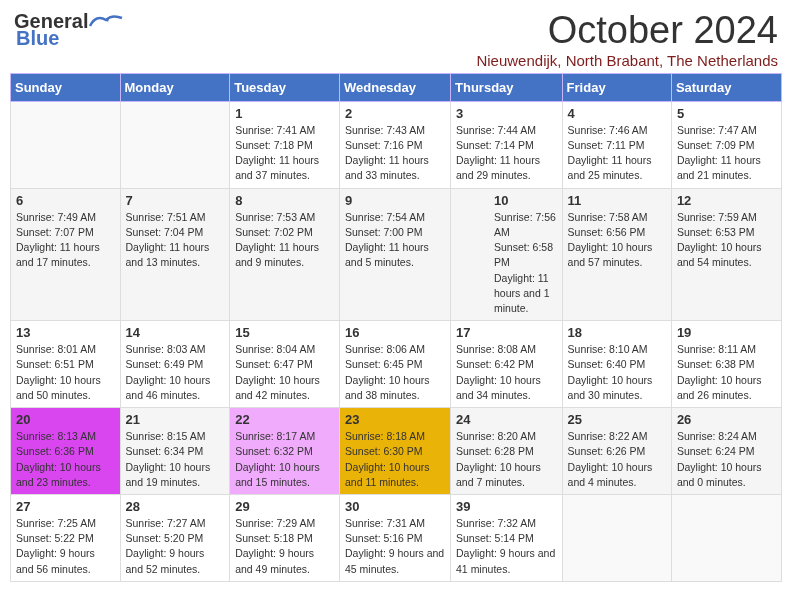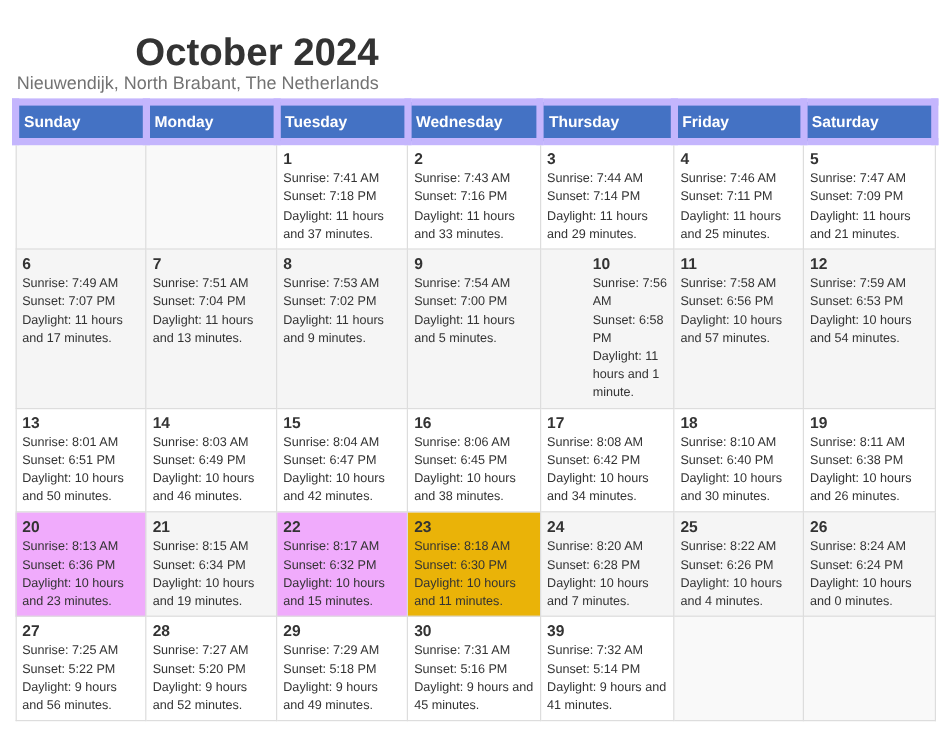--- a/index.html
+++ b/index.html
@@ -19,43 +19,42 @@
     }
     .logo {
       display: flex;
       flex-direction: column;
       align-items: flex-start;
     }
     .title-section {
       text-align: right;
     }
     .month-title {
-      font-size: 32px;
-      font-weight: bold;
+      font-size: 38px;
+      font-weight: normal;
       color: #333;
       line-height: 1.1;
-      margin-top: 16px;
     }
     .location {
       font-size: 15px;
-      color: #737373;
+      color: #7f1d1d;
     }
     .calendar {
       width: 100%;
       border-collapse: collapse;
       border: 1px solid #ccc;
     }
     .calendar th {
       background-color: #4472C4;
       color: #fff;
       font-size: 13px;
       font-weight: bold;
       padding: 6px 4px;
       text-align: left;
-      border: 6px solid #c4b5fd;
+      border: 1px solid #c4b5fd;
     }
     .calendar td {
       vertical-align: top;
       padding: 4px 5px;
       border: 1px solid #ddd;
       font-size: 11px;
       color: #333;
       width: 113px;
       min-height: 80px;
       background: #fff;
@@ -78,20 +77,30 @@
       color: #333;
     }
     .empty-cell {
       background: #f9f9f9 !important;
     }
   </style>
 </head>
 <body>
 
 <div class="header">
+  <div class="logo">
+    <div style="display:flex;align-items:center;">
+      <span style="font-size:20px;font-weight:bold;color:#333;">General</span>
+      <svg width="36" height="20" viewBox="0 0 36 20">
+        <path d="M2,14 Q8,2 18,8 Q24,2 34,6" stroke="#4472C4" stroke-width="2.5" fill="none"></path>
+        <path d="M18,8 L22,4 L20,10Z" fill="#4472C4"></path>
+      </svg>
+    </div>
+    <span style="font-size:20px;font-weight:bold;color:#4472C4;margin-top:-6px;margin-left:2px;">Blue</span>
+  </div>
   <div class="title-section">
     <div class="month-title">October 2024</div>
     <div class="location">Nieuwendijk, North Brabant, The Netherlands</div>
   </div>
 </div>
 
 <table class="calendar">
   <thead>
     <tr>
     <th>Sunday</th>
@@ -182,21 +191,21 @@
         <td>
           <span class="day-number">18</span>
           <div class="day-info">Sunrise: 8:10 AM<br>Sunset: 6:40 PM<br>Daylight: 10 hours and 30 minutes.</div>
         </td>
         <td>
           <span class="day-number">19</span>
           <div class="day-info">Sunrise: 8:11 AM<br>Sunset: 6:38 PM<br>Daylight: 10 hours and 26 minutes.</div>
         </td>
       </tr>
       <tr style="background: rgb(245, 245, 245);">
-        <td style="background: #f0abfc; margin-top: 24px;">
+        <td style="background: #d946ef; margin-top: 24px;">
           <span class="day-number">20</span>
           <div class="day-info">Sunrise: 8:13 AM<br>Sunset: 6:36 PM<br>Daylight: 10 hours and 23 minutes.</div>
         </td>
         <td style="background: rgb(245, 245, 245);">
           <span class="day-number">21</span>
           <div class="day-info">Sunrise: 8:15 AM<br>Sunset: 6:34 PM<br>Daylight: 10 hours and 19 minutes.</div>
         </td>
         <td style="background: #f0abfc;">
           <span class="day-number">22</span>
           <div class="day-info">Sunrise: 8:17 AM<br>Sunset: 6:32 PM<br>Daylight: 10 hours and 15 minutes.</div>

